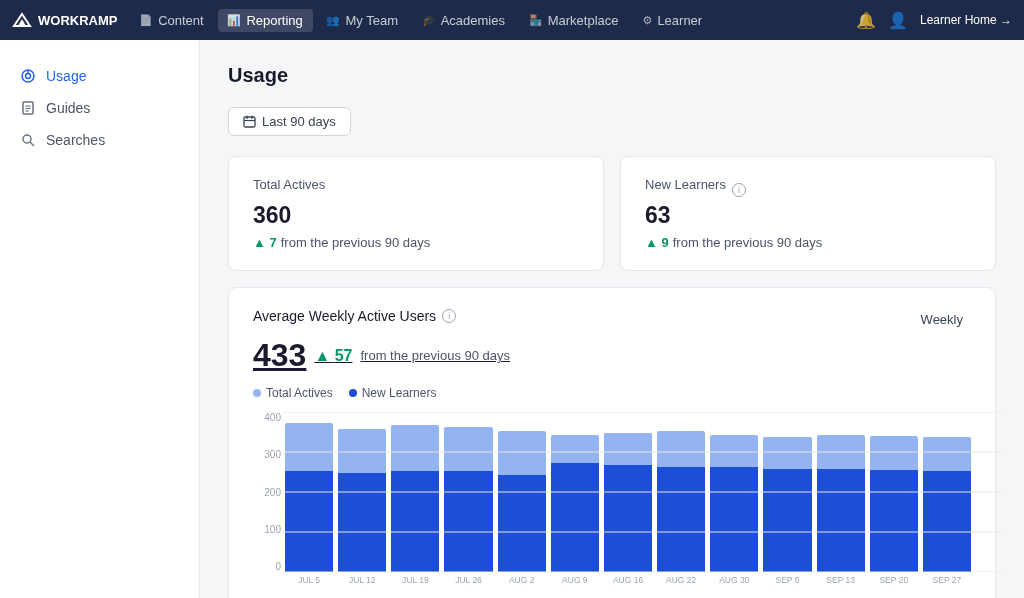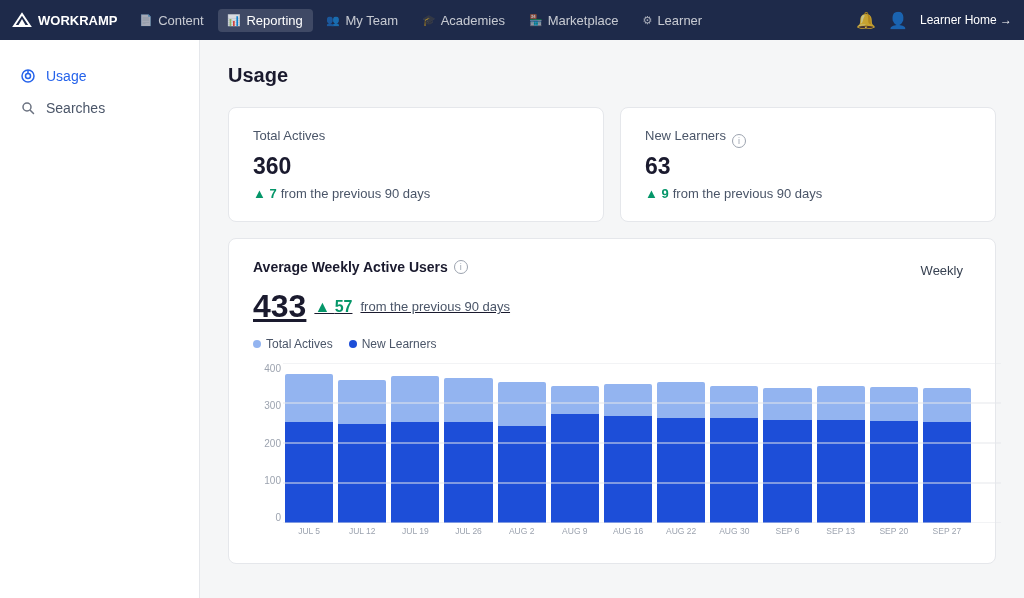--- a/index.html
+++ b/index.html
@@ -125,21 +125,21 @@
     
     .chart-card {
       background: white; border: 1px solid #e5e7eb;
       border-radius: 8px; padding: 20px 24px;
     }
     .chart-header {
       display: flex; justify-content: space-between; align-items: flex-start;
       margin-bottom: 6px;
     }
     .chart-title-row { display: flex; align-items: center; gap: 6px; }
-    .chart-title { font-size: 14px; font-weight: 700; color: #1a1a2e; }
+    .chart-title { font-size: 14px; font-weight: 400; color: #1a1a2e; }
     .weekly-btn {
       font-size: 13px; color: #374151;
       border: none; background: none;
       cursor: pointer; padding: 4px 8px;
     }
     .chart-value-row {
       display: flex; align-items: center; gap: 8px;
       margin-bottom: 12px;
       text-decoration: underline;
     }
@@ -208,30 +208,50 @@
     <div class="sidebar-item active">
       <svg viewBox="0 0 16 16" fill="none">
         <circle cx="8" cy="8" r="6" stroke="#2563eb" stroke-width="1.5"></circle>
         <circle cx="8" cy="8" r="2.5" stroke="#2563eb" stroke-width="1.5"></circle>
         <line x1="8" y1="2" x2="8" y2="5.5" stroke="#2563eb" stroke-width="1.5"></line>
       </svg>
       <span>Usage</span>
     </div>
     <div class="sidebar-item">
       <svg viewBox="0 0 16 16" fill="none">
+        <rect x="3" y="2" width="10" height="12" rx="1" stroke="#6b7280" stroke-width="1.5"></rect>
+        <line x1="5.5" y1="6" x2="10.5" y2="6" stroke="#6b7280" stroke-width="1.2"></line>
+        <line x1="5.5" y1="8.5" x2="10.5" y2="8.5" stroke="#6b7280" stroke-width="1.2"></line>
+        <line x1="5.5" y1="11" x2="8.5" y2="11" stroke="#6b7280" stroke-width="1.2"></line>
+      </svg>
+      <span>Guides</span>
+    </div>
+    <div class="sidebar-item">
+      <svg viewBox="0 0 16 16" fill="none">
         <circle cx="7" cy="7" r="4" stroke="#6b7280" stroke-width="1.5"></circle>
         <line x1="10.5" y1="10.5" x2="13.5" y2="13.5" stroke="#6b7280" stroke-width="1.5" stroke-linecap="round"></line>
       </svg>
       <span>Searches</span>
     </div>
   </aside>
 
   <main class="main">
     <h1 class="page-title">Usage</h1>
 
+    <div class="filter-bar">
+      <button class="filter-btn">
+        <svg width="13" height="13" viewBox="0 0 13 13" fill="none">
+          <rect x="1" y="2" width="11" height="10" rx="1.5" stroke="#374151" stroke-width="1.3"></rect>
+          <line x1="1" y1="5.5" x2="12" y2="5.5" stroke="#374151" stroke-width="1.2"></line>
+          <line x1="4" y1="1" x2="4" y2="3.5" stroke="#374151" stroke-width="1.2" stroke-linecap="round"></line>
+          <line x1="9" y1="1" x2="9" y2="3.5" stroke="#374151" stroke-width="1.2" stroke-linecap="round"></line>
+        </svg>
+        <span>Last 90 days</span>
+      </button>
+    </div>
 
     <div class="stats-row">
       <div class="stat-card">
         <div class="stat-label">Total Actives</div>
         <div class="stat-value">360</div>
         <div class="stat-delta">
           <span class="delta-pos">▲ <span>7</span></span>
           <span>from the previous 90 days</span>
         </div>
       </div>

